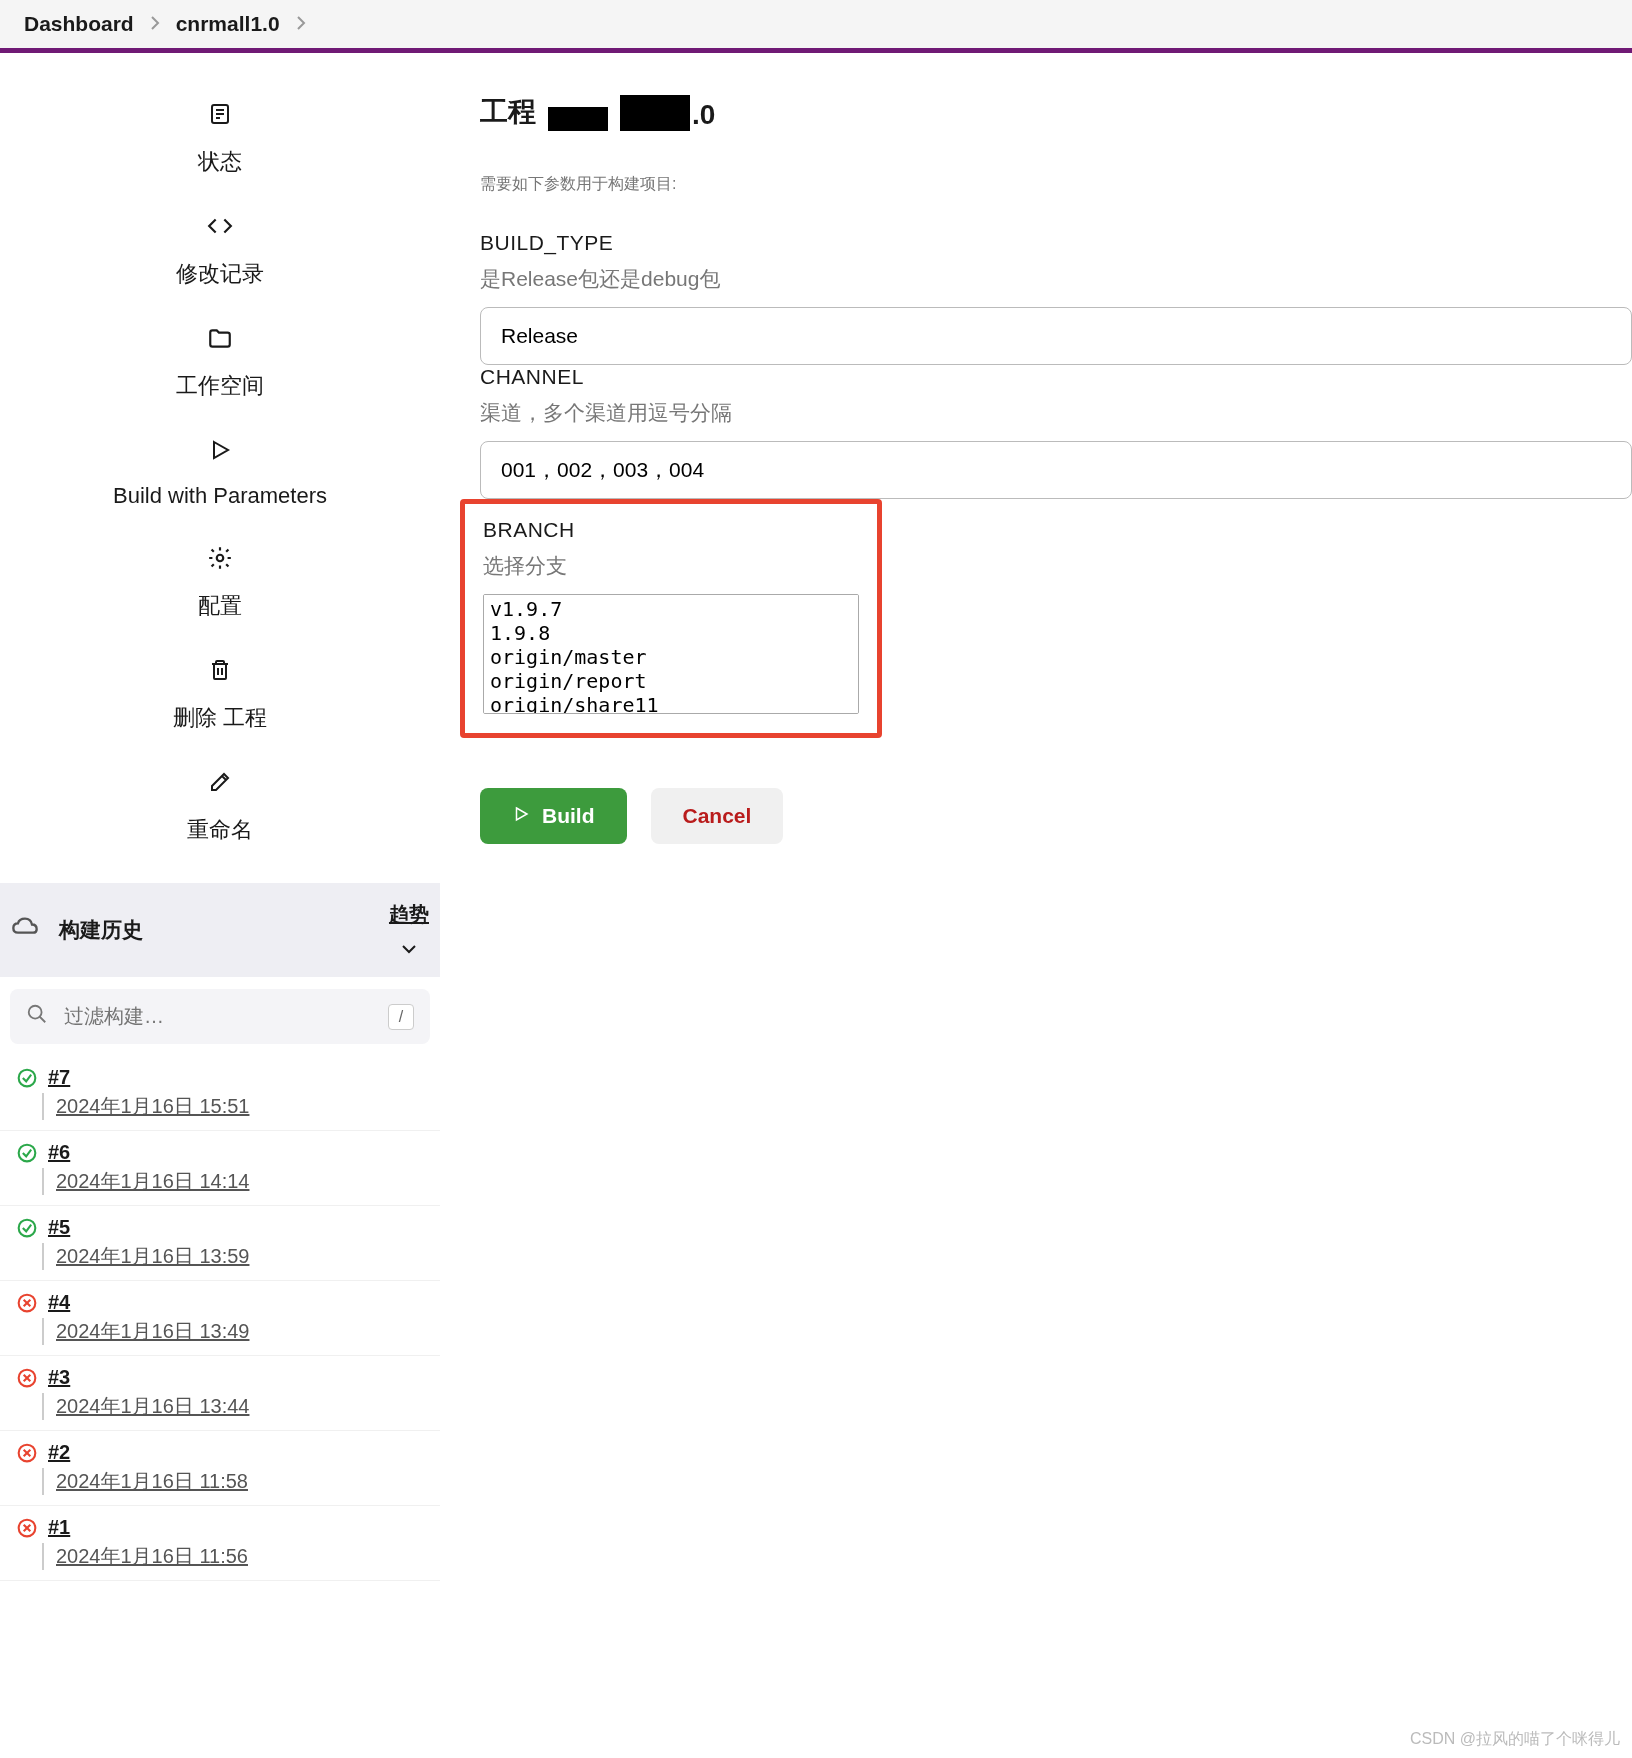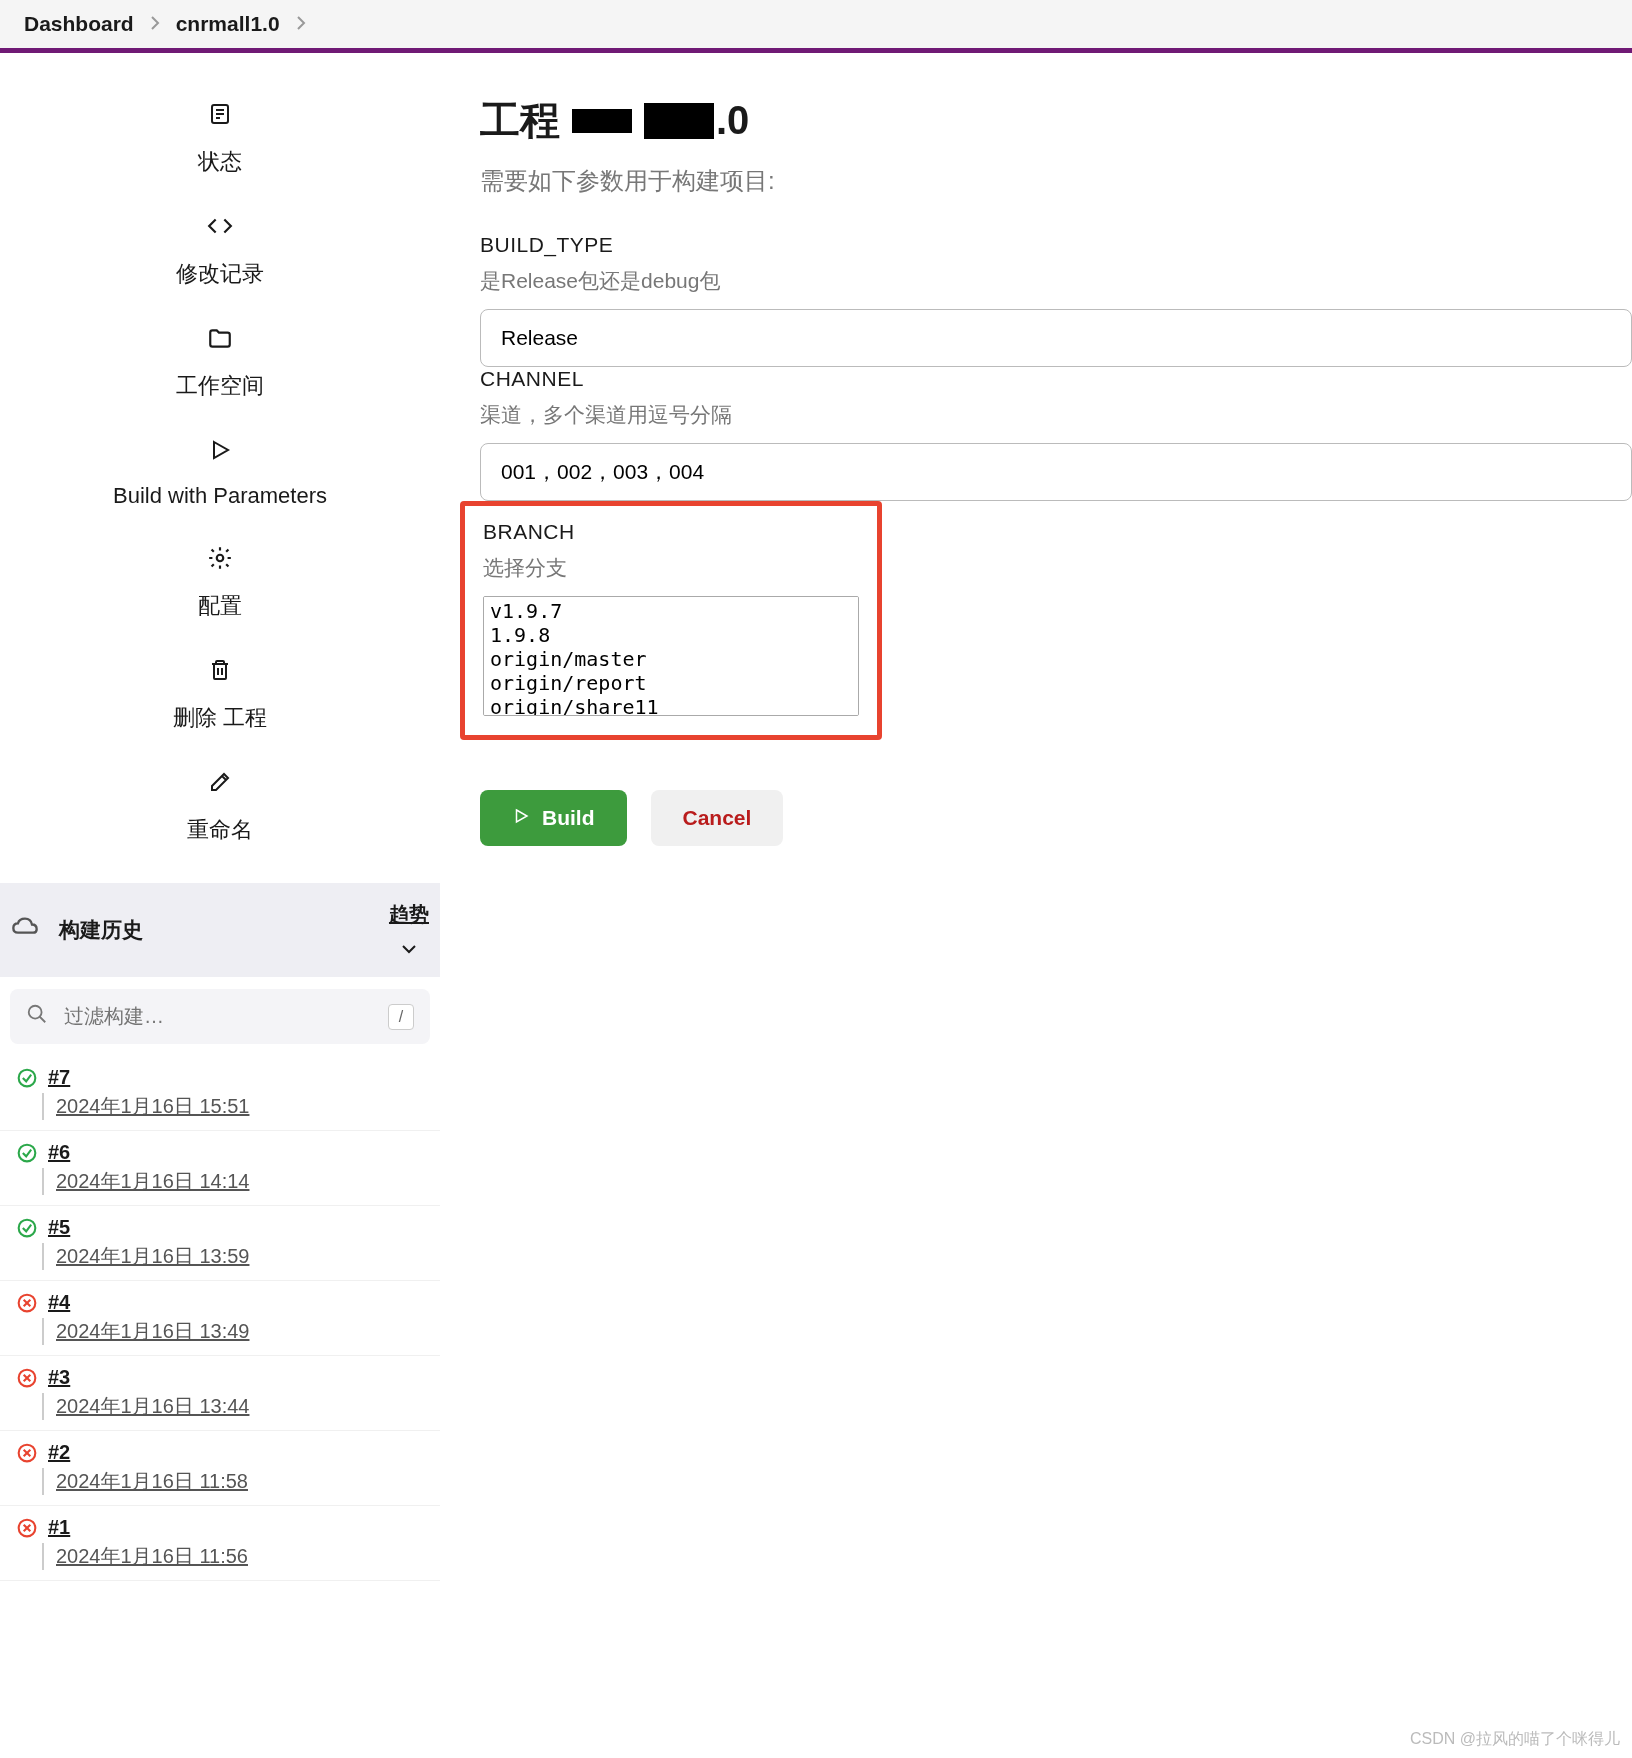--- a/index.html
+++ b/index.html
@@ -134,34 +134,34 @@
       height: 22px;
       display: inline-flex;
       align-items: center;
       justify-content: center;
     }
     .main {
       flex: 1;
       padding: 40px 0 40px 40px;
     }
     .page-title {
-      font-size: 40px;
+      font-size: 28px;
       font-weight: 700;
-      margin-bottom: 17px;
-      display: flex;
-      align-items: center;
+      margin-bottom: 43px;
+      display: flex;
+      align-items: flex-end;
       gap: 12px;
     }
     .redact {
       background: #000;
       display: inline-block;
     }
     .subtitle {
       color: #777;
-      font-size: 24px;
+      font-size: 16px;
       margin-bottom: 36px;
     }
     .field-group {
     }
     .field-label {
       font-size: 21px;
       font-weight: 500;
       margin-bottom: 10px;
       letter-spacing: 0.5px;
     }

